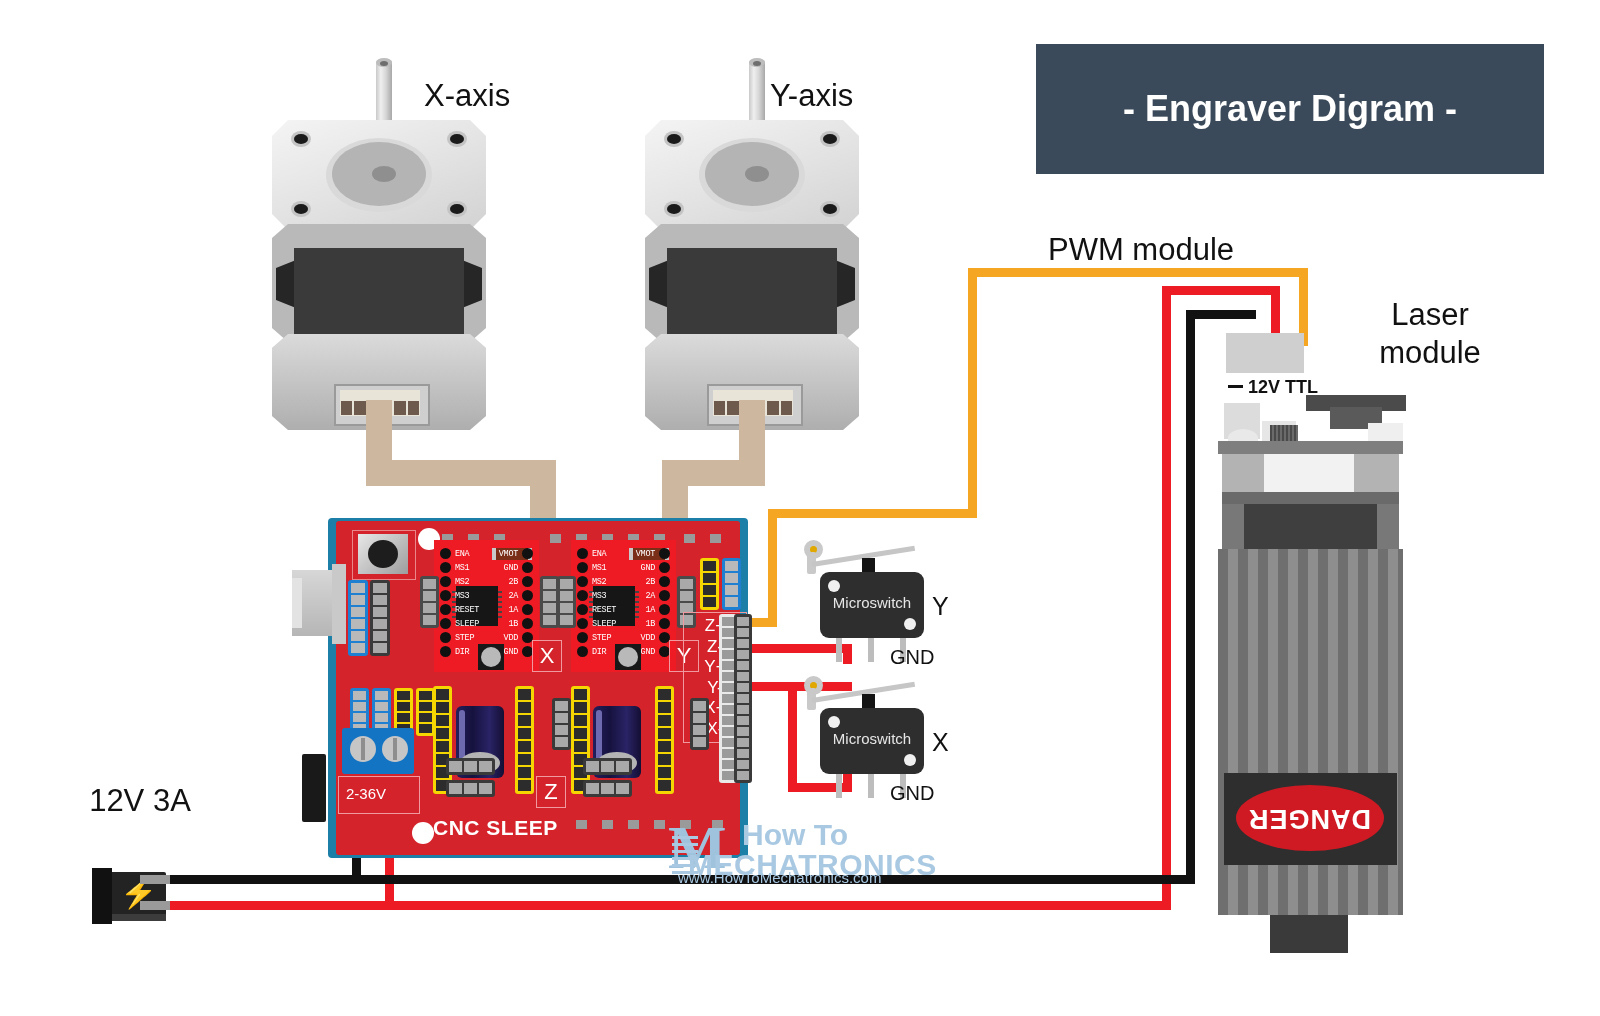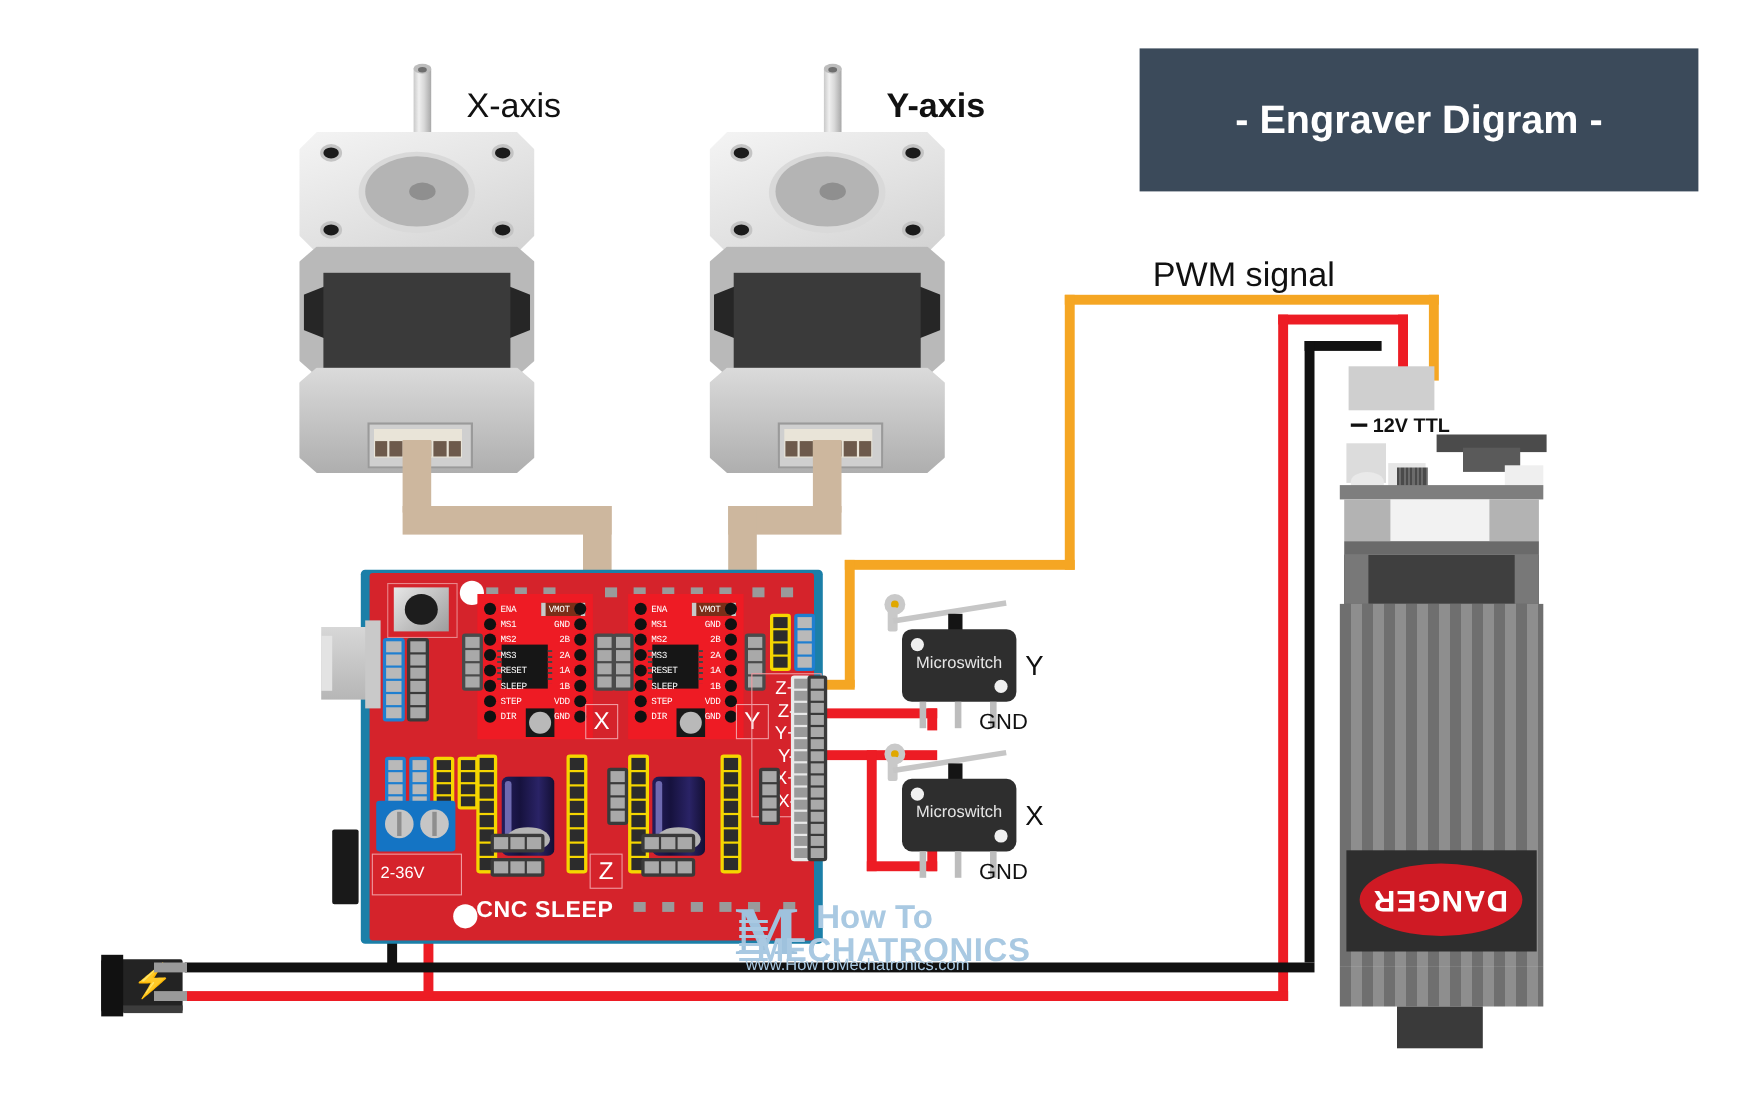--- a/index.html
+++ b/index.html
@@ -245,37 +245,37 @@
     <div class="m-conn-in"></div>
     <div class="m-pins">
       <i></i>
         <i></i>
         <i></i>
         <i></i>
         <i></i>
         <i></i>
     </div>
   </div>
-  <div class="abs lbl" style="left:806px;top:78px;font-weight:bold;">Y-axis</div>
+  <div class="abs lbl" style="left:770px;top:78px;">Y-axis</div>
 
   <div class="abs tan-wire" style="left:366px;top:400px;width:26px;height:66px;"></div>
   <div class="abs tan-wire" style="left:366px;top:460px;width:190px;height:26px;"></div>
   <div class="abs tan-wire" style="left:530px;top:460px;width:26px;height:70px;"></div>
 
   <div class="abs tan-wire" style="left:739px;top:400px;width:26px;height:66px;"></div>
   <div class="abs tan-wire" style="left:662px;top:460px;width:103px;height:26px;"></div>
   <div class="abs tan-wire" style="left:662px;top:460px;width:26px;height:70px;"></div>
 
   <div class="abs wire w-orange" style="left:968px;top:268px;width:340px;height:9px;"></div>
   <div class="abs wire w-orange" style="left:968px;top:268px;width:9px;height:250px;"></div>
   <div class="abs wire w-orange" style="left:768px;top:509px;width:209px;height:9px;"></div>
   <div class="abs wire w-orange" style="left:768px;top:509px;width:9px;height:116px;"></div>
   <div class="abs wire w-orange" style="left:726px;top:618px;width:51px;height:9px;"></div>
   <div class="abs wire w-orange" style="left:1299px;top:268px;width:9px;height:78px;"></div>
-  <div class="abs lbl" style="left:1048px;top:232px;">PWM signal</div>
+  <div class="abs lbl" style="left:1048px;top:232px;">PWM module</div>
 
   <div class="abs wire w-red" style="left:1162px;top:286px;width:118px;height:9px;"></div>
   <div class="abs wire w-red" style="left:1271px;top:286px;width:9px;height:66px;"></div>
   <div class="abs wire w-red" style="left:1162px;top:286px;width:9px;height:624px;"></div>
   <div class="abs wire w-red" style="left:168px;top:901px;width:1003px;height:9px;"></div>
   <div class="abs wire w-red" style="left:385px;top:790px;width:9px;height:117px;"></div>
 
   <div class="abs wire w-black" style="left:1186px;top:310px;width:70px;height:9px;"></div>
   <div class="abs wire w-black" style="left:1186px;top:310px;width:9px;height:565px;"></div>
   <div class="abs wire w-black" style="left:168px;top:875px;width:1027px;height:9px;"></div>
@@ -686,22 +686,27 @@
     <div class="l-side-l"></div>
     <div class="l-side-r"></div>
     <div class="l-fin"></div>
     <div class="l-dangerbox"></div>
     <div class="l-dangeroval">
       <span>DANGER</span>
     </div>
     <div class="l-fin2"></div>
     <div class="l-nose"></div>
   </div>
+  <div class="abs lbl lbl-ctr" style="left:1350px;top:296px;width:160px;line-height:38px;">
+    <div>Laser</div>
+    <div>module</div>
+  </div>
 
   <div class="abs lbl lbl-ctr" style="left:30px;top:782px;width:220px;line-height:38px;">
+    <div>12V 3A</div>
   </div>
   <div class="abs ps-body"></div>
   <div class="abs ps-cap"></div>
   <div class="abs ps-stripe"></div>
   <div class="abs ps-bolt">⚡</div>
   <div class="abs ps-lead" style="left:140px;top:875px;"></div>
   <div class="abs ps-lead" style="left:140px;top:901px;"></div>
 
 </div>
 

